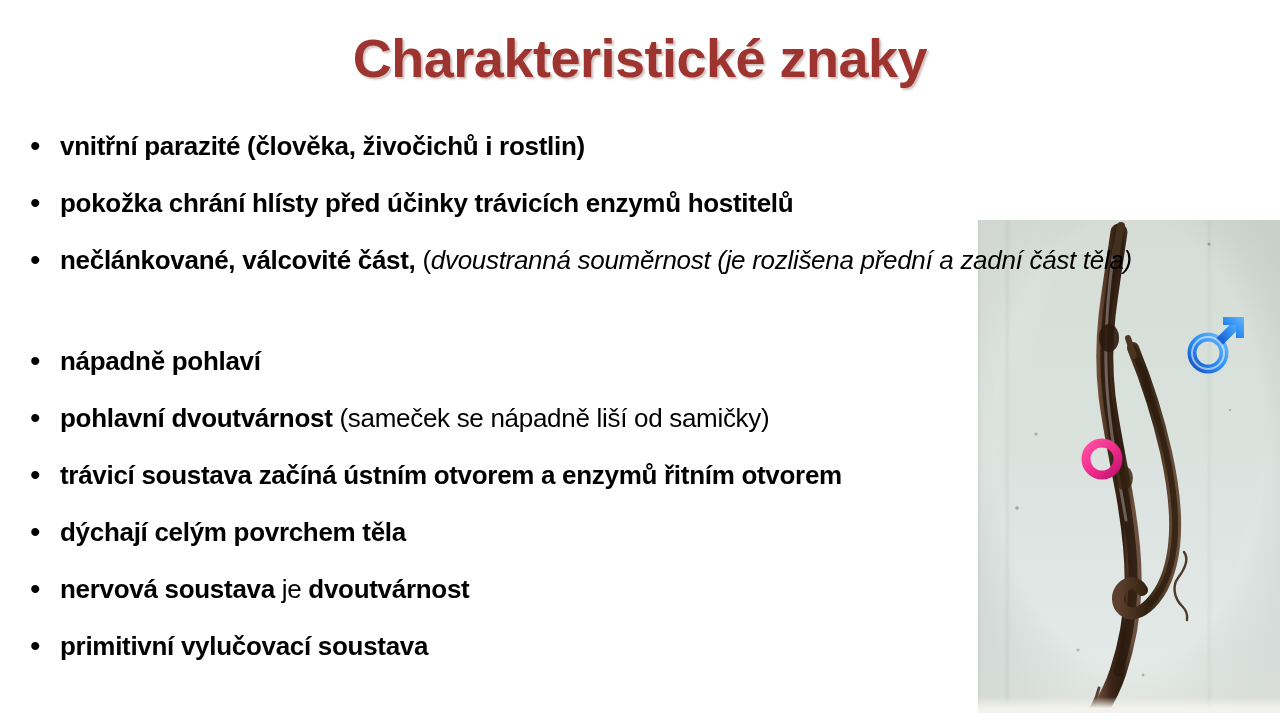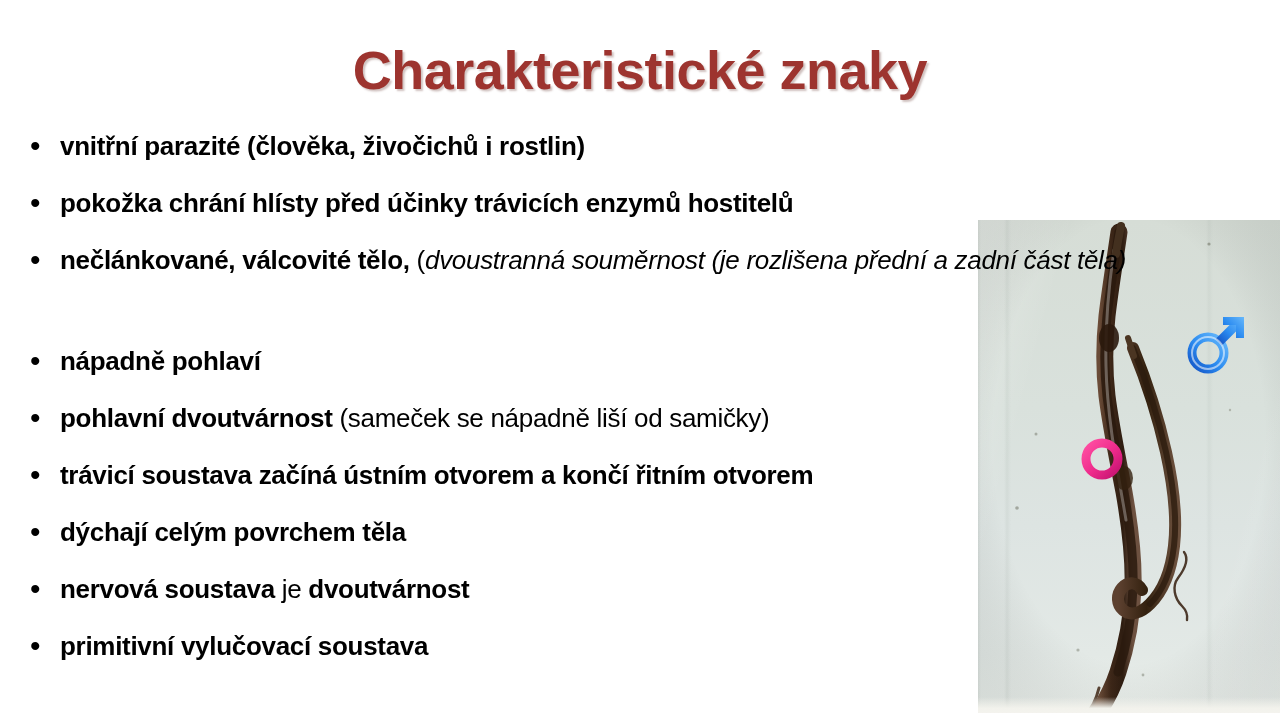--- a/index.html
+++ b/index.html
@@ -72,21 +72,21 @@
   .sym {
     position: absolute;
     z-index: 4;
   }
   .sym svg { display: block; }
 
   
   .title {
     position: absolute;
     left: 0;
-    top: 40px;
+    top: 28px;
     width: 1280px;
     text-align: center;
     font-family: "Liberation Sans", sans-serif;
     font-weight: bold;
     font-size: 54px;
     line-height: 60px;
     letter-spacing: -0.5px;
     color: #9d342f;
     text-shadow: 2px 2px 2px rgba(150,120,115,0.45);
     z-index: 5;
@@ -220,33 +220,33 @@
       <div class="bullet-row">
         <div class="bullet-dot">•</div>
         <div class="bullet-text"><span class="b">vnitřní parazité (člověka, živočichů i rostlin)</span></div>
       </div>
       <div class="bullet-row">
         <div class="bullet-dot">•</div>
         <div class="bullet-text"><span class="b">pokožka chrání hlísty před účinky trávicích enzymů hostitelů</span></div>
       </div>
       <div class="bullet-row tall">
         <div class="bullet-dot">•</div>
-        <div class="bullet-text wrap"><span class="b">nečlánkované, válcovité tělo,</span><span class="r"> (</span><span class="i">dvoustranná souměrnost (je rozlišena přední a zadní část těla)</span></div>
+        <div class="bullet-text wrap"><span class="b">nečlánkované, válcovité část,</span><span class="r"> (</span><span class="i">dvoustranná souměrnost (je rozlišena přední a zadní část těla)</span></div>
       </div>
       <div class="bullet-row">
         <div class="bullet-dot">•</div>
         <div class="bullet-text"><span class="b">nápadně pohlaví</span></div>
       </div>
       <div class="bullet-row">
         <div class="bullet-dot">•</div>
         <div class="bullet-text"><span class="b">pohlavní dvoutvárnost</span><span class="r"> (sameček se nápadně liší od samičky)</span></div>
       </div>
       <div class="bullet-row">
         <div class="bullet-dot">•</div>
-        <div class="bullet-text"><span class="b">trávicí soustava začíná ústním otvorem a končí řitním otvorem</span></div>
+        <div class="bullet-text"><span class="b">trávicí soustava začíná ústním otvorem a enzymů řitním otvorem</span></div>
       </div>
       <div class="bullet-row">
         <div class="bullet-dot">•</div>
         <div class="bullet-text"><span class="b">dýchají celým povrchem těla</span></div>
       </div>
       <div class="bullet-row">
         <div class="bullet-dot">•</div>
         <div class="bullet-text"><span class="b">nervová soustava</span><span class="r"> je </span><span class="b">dvoutvárnost</span></div>
       </div>
       <div class="bullet-row">

